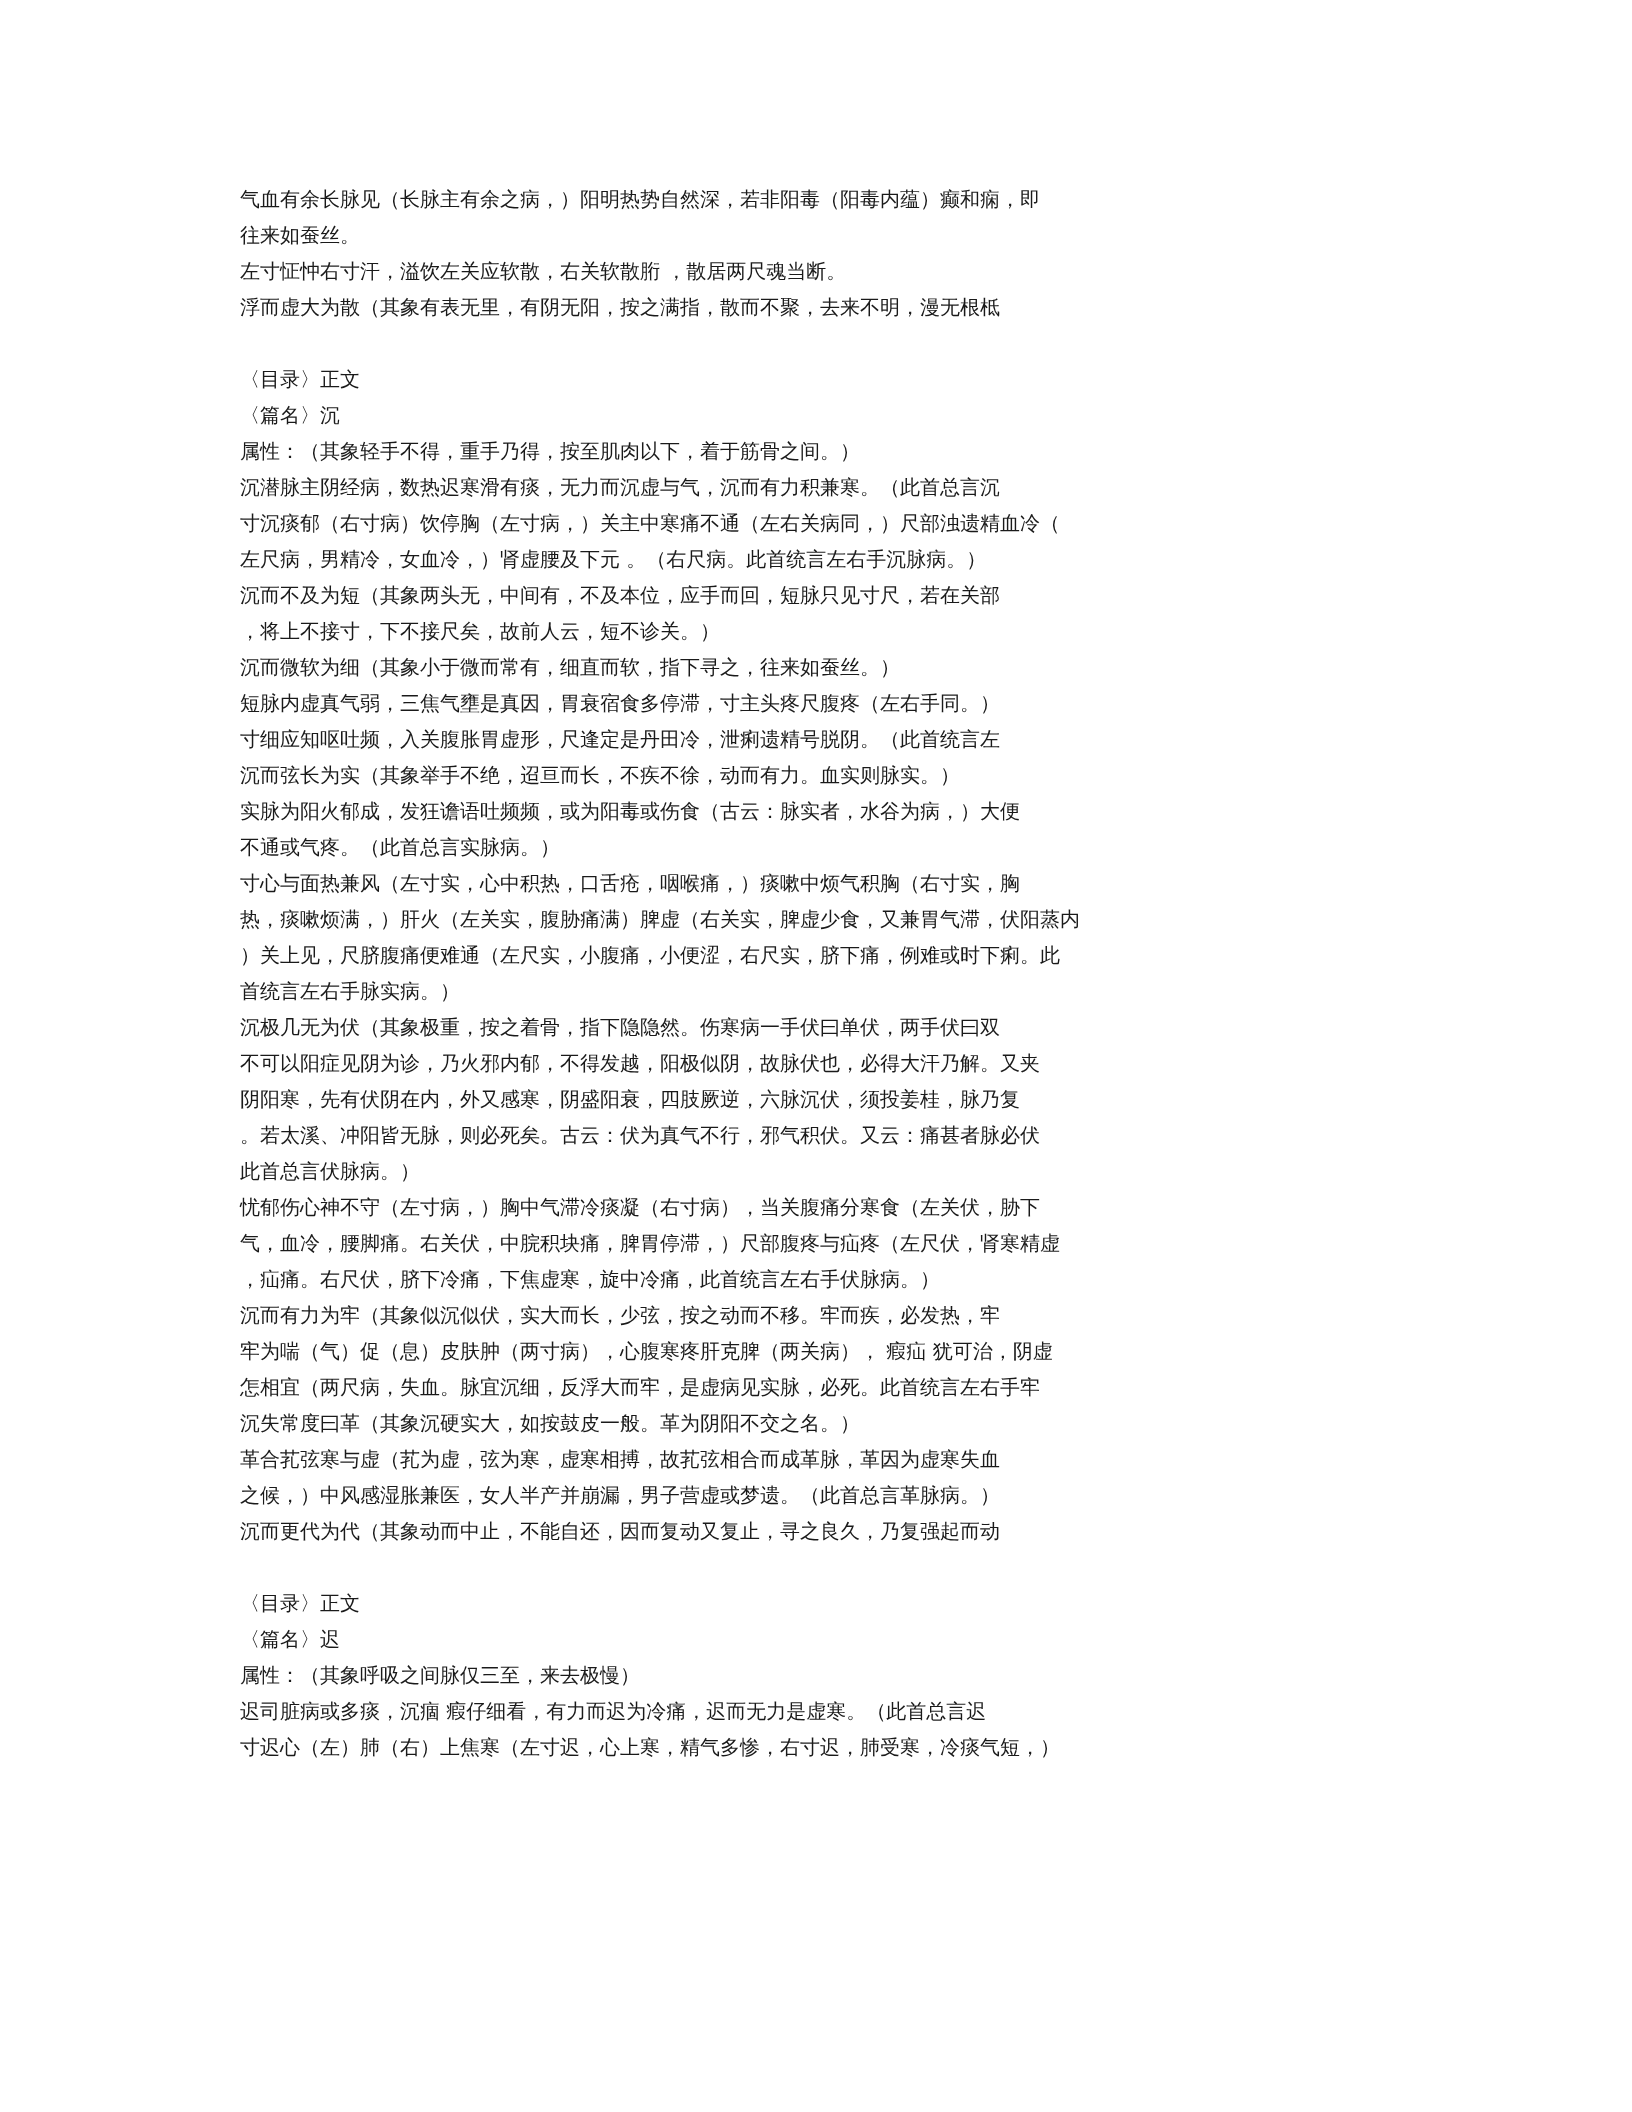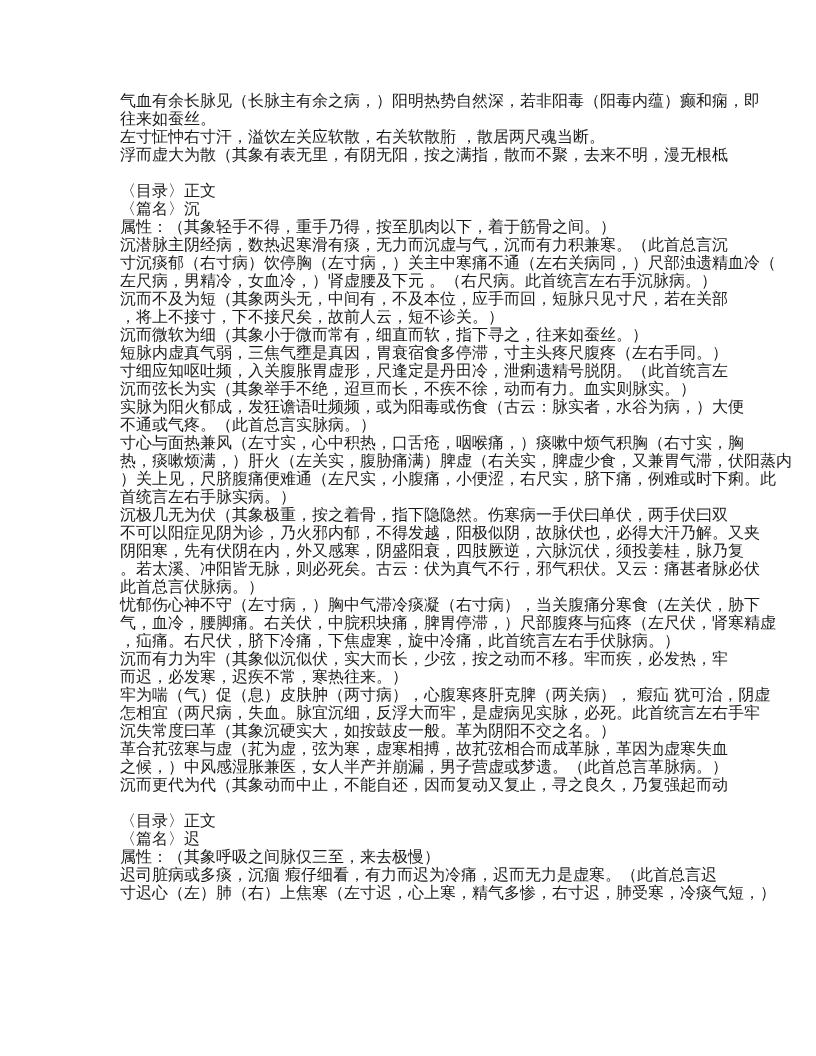--- a/index.html
+++ b/index.html
@@ -3,21 +3,21 @@
 <meta charset="utf-8">
 <style>
   html, body { margin: 0; padding: 0; background: #ffffff; }
   body { width: 816px; height: 1056px; position: relative; overflow: hidden; }
   .page {
     position: absolute;
     left: 120px;
     top: 92px;
     width: 600px;
     font-family: "DejaVu Serif", "Liberation Serif", serif;
-    font-size: 16px;
+    font-size: 10px;
     line-height: 18px;
     color: #1a1a1a;
   }
   .line { display: block; white-space: pre; height: 18px; letter-spacing: 0; }
   .blank { height: 18px; }
 </style>
 </head>
 <body>
 
 <div class="page">
@@ -52,21 +52,20 @@
     <span class="line">首统言左右手脉实病。）</span>
     <span class="line">沉极几无为伏（其象极重，按之着骨，指下隐隐然。伤寒病一手伏曰单伏，两手伏曰双</span>
     <span class="line">不可以阳症见阴为诊，乃火邪内郁，不得发越，阳极似阴，故脉伏也，必得大汗乃解。又夹</span>
     <span class="line">阴阳寒，先有伏阴在内，外又感寒，阴盛阳衰，四肢厥逆，六脉沉伏，须投姜桂，脉乃复</span>
     <span class="line">。若太溪、冲阳皆无脉，则必死矣。古云：伏为真气不行，邪气积伏。又云：痛甚者脉必伏</span>
     <span class="line">此首总言伏脉病。）</span>
     <span class="line">忧郁伤心神不守（左寸病，）胸中气滞冷痰凝（右寸病），当关腹痛分寒食（左关伏，胁下</span>
     <span class="line">气，血冷，腰脚痛。右关伏，中脘积块痛，脾胃停滞，）尺部腹疼与疝疼（左尺伏，肾寒精虚</span>
     <span class="line">，疝痛。右尺伏，脐下冷痛，下焦虚寒，旋中冷痛，此首统言左右手伏脉病。）</span>
     <span class="line">沉而有力为牢（其象似沉似伏，实大而长，少弦，按之动而不移。牢而疾，必发热，牢</span>
-    <span class="line">而迟，必发寒，迟疾不常，寒热往来。）</span>
     <span class="line">牢为喘（气）促（息）皮肤肿（两寸病），心腹寒疼肝克脾（两关病）， 瘕疝 犹可治，阴虚</span>
     <span class="line">怎相宜（两尺病，失血。脉宜沉细，反浮大而牢，是虚病见实脉，必死。此首统言左右手牢</span>
     <span class="line">沉失常度曰革（其象沉硬实大，如按鼓皮一般。革为阴阳不交之名。）</span>
     <span class="line">革合芤弦寒与虚（芤为虚，弦为寒，虚寒相搏，故芤弦相合而成革脉，革因为虚寒失血</span>
     <span class="line">之候，）中风感湿胀兼医，女人半产并崩漏，男子营虚或梦遗。（此首总言革脉病。）</span>
     <span class="line">沉而更代为代（其象动而中止，不能自还，因而复动又复止，寻之良久，乃复强起而动</span>
   </div>
 
   <div class="blank"></div>
 

